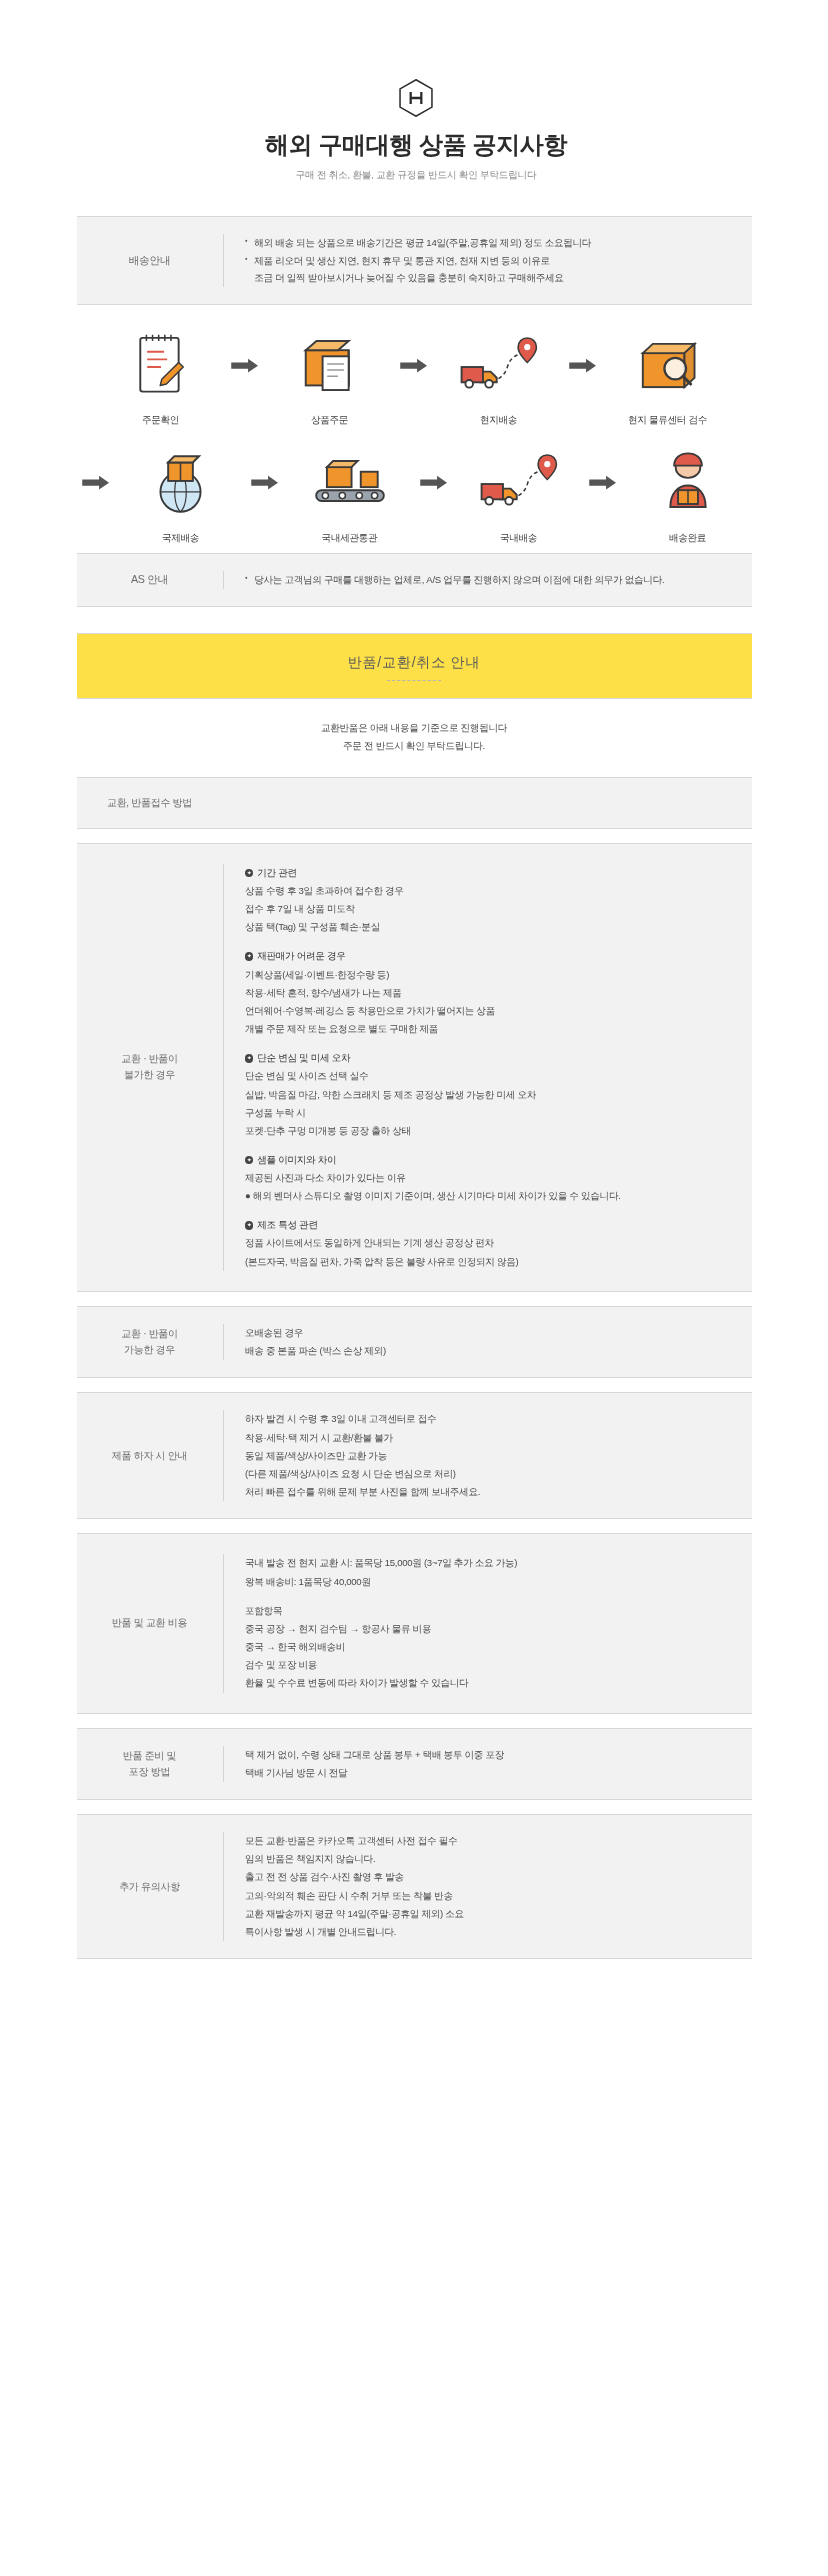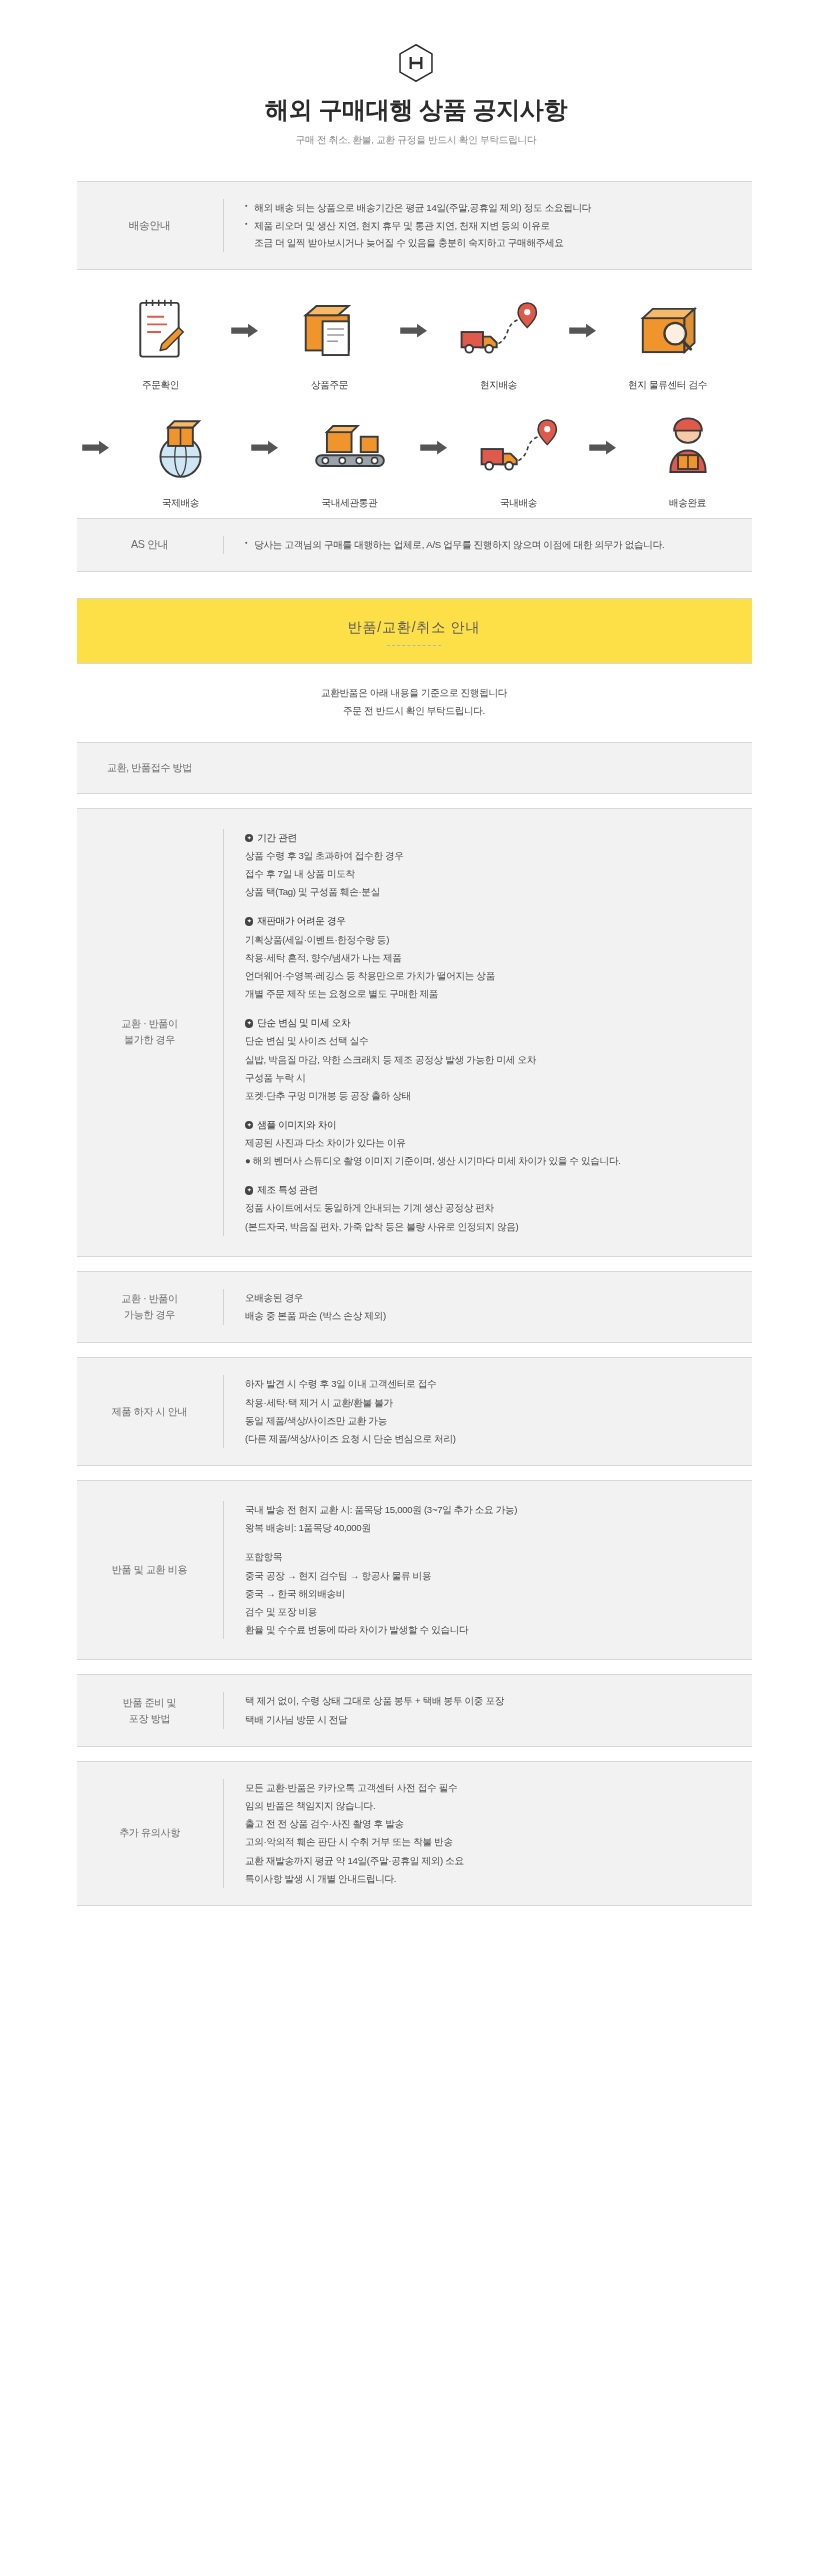--- a/index.html
+++ b/index.html
@@ -6,21 +6,21 @@
   body {
     width: 828px;
     background: #ffffff;
     font-family: "Liberation Sans", sans-serif;
     color: #3c3c3c;
     -webkit-font-smoothing: antialiased;
   }
   .page { width: 828px; padding: 0 0 46px 0; position: relative; }
 
   
-  .header { text-align: center; padding: 44px 0 20px 4px; }
+  .header { text-align: center; padding: 44px 0 20px 4px; margin-top: 35px; }
   .logo-hex { width: 34px; height: 38px; margin: 0 auto 12.3px auto; position: relative; }
   .logo-hex svg { display: block; }
   .main-title {
     font-size: 24px; font-weight: bold; color: #2b2b2b; letter-spacing: -0.4px;
   }
   .main-sub { font-size: 9.6px; color: #8a8a8a; margin-top: 7.7px; letter-spacing: -0.2px; }
 
   
   .wrap { width: 675px; margin: 0 auto; }
 
@@ -354,20 +354,21 @@
       </div>
     </div>
 
     <div class="rowbox">
       <div class="lbl">제품 하자 시 안내</div>
       <div class="content">
         <p>하자 발견 시 수령 후 3일 이내 고객센터로 접수</p>
         <p>착용·세탁·택 제거 시 교환/환불 불가</p>
         <p>동일 제품/색상/사이즈만 교환 가능</p>
         <p>(다른 제품/색상/사이즈 요청 시 단순 변심으로 처리)</p>
+        <p>처리 빠른 접수를 위해 문제 부분 사진을 함께 보내주세요.</p>
       </div>
     </div>
 
     <div class="rowbox tall">
       <div class="lbl">반품 및 교환 비용</div>
       <div class="content">
         <div class="grp">
           <p>국내 발송 전 현지 교환 시: 품목당 15,000원 (3~7일 추가 소요 가능)</p>
           <p>왕복 배송비: 1품목당 40,000원</p>
         </div>

